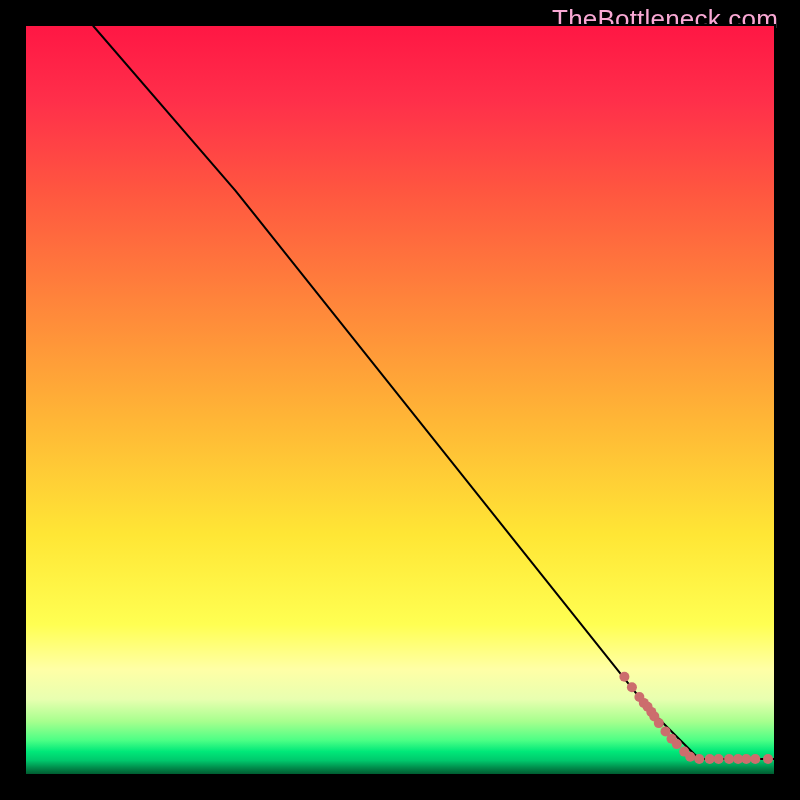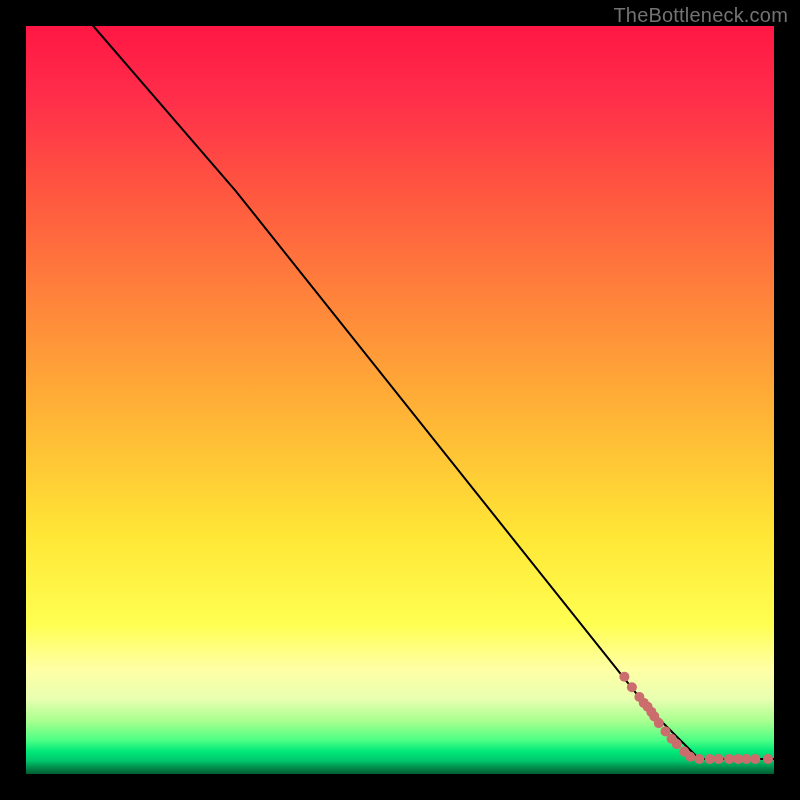--- a/index.html
+++ b/index.html
@@ -51,23 +51,23 @@
   }
   .curve-svg {
     position: absolute;
     inset: 0;
     width: 100%;
     height: 100%;
   }
   .watermark {
     position: absolute;
     top: 4px;
-    right: 12px;
-    color: #737373;
-    font-size: 20px;
+    right: 22px;
+    color: #f9a8d4;
+    font-size: 26px;
     font-weight: 500;
     letter-spacing: 0.2px;
     user-select: none;
   }
 </style>
 </head>
 <body>
 
 <div class="stage">
 

